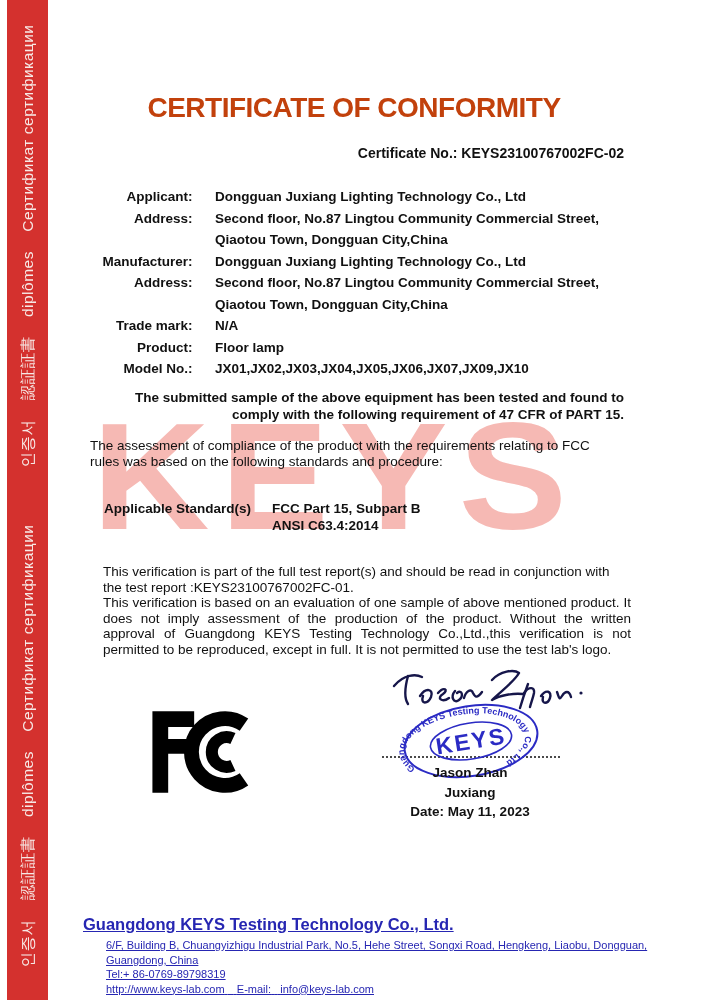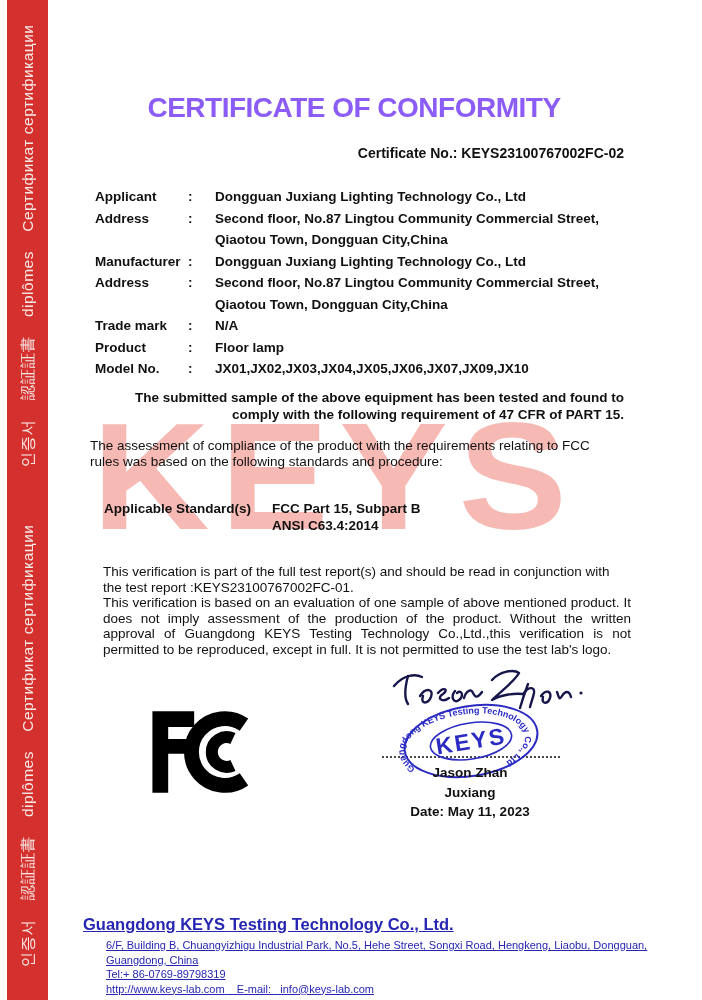--- a/index.html
+++ b/index.html
@@ -26,29 +26,29 @@
     position:absolute;left:92px;top:400px;z-index:0;
     font-size:152px;font-weight:bold;color:#f6b9b4;
     letter-spacing:10px;transform:scaleX(1.07);transform-origin:left top;
     line-height:1;user-select:none;
   }
   
   .content{position:absolute;left:84px;top:0;width:540px;z-index:1;}
   .abs{position:absolute;}
   .title{
     left:0;top:92px;width:540px;text-align:center;
-    font-size:28px;font-weight:bold;letter-spacing:-0.5px;color:#8b5cf6;
+    font-size:28px;font-weight:bold;letter-spacing:-0.5px;color:#c2410c;
   }
   .cert-no{
     left:0;top:145px;width:540px;text-align:right;
     font-size:14px;font-weight:bold;
   }
   .fields{left:11px;top:186px;width:529px;font-size:13.5px;font-weight:bold;}
   .frow{display:flex;line-height:21.5px;}
-  .frow .lbl{width:93px;flex:none;}
+  .frow .lbl{width:93px;flex:none;text-align:right;}
   .frow .col{width:27px;flex:none;}
   .frow .val{flex:1;}
   .statement{
     left:0;top:390px;width:540px;text-align:right;
     font-size:13.5px;font-weight:bold;line-height:16.5px;
   }
   .assessment{
     left:6px;top:438px;width:510px;
     font-size:13.5px;line-height:16px;
   }

